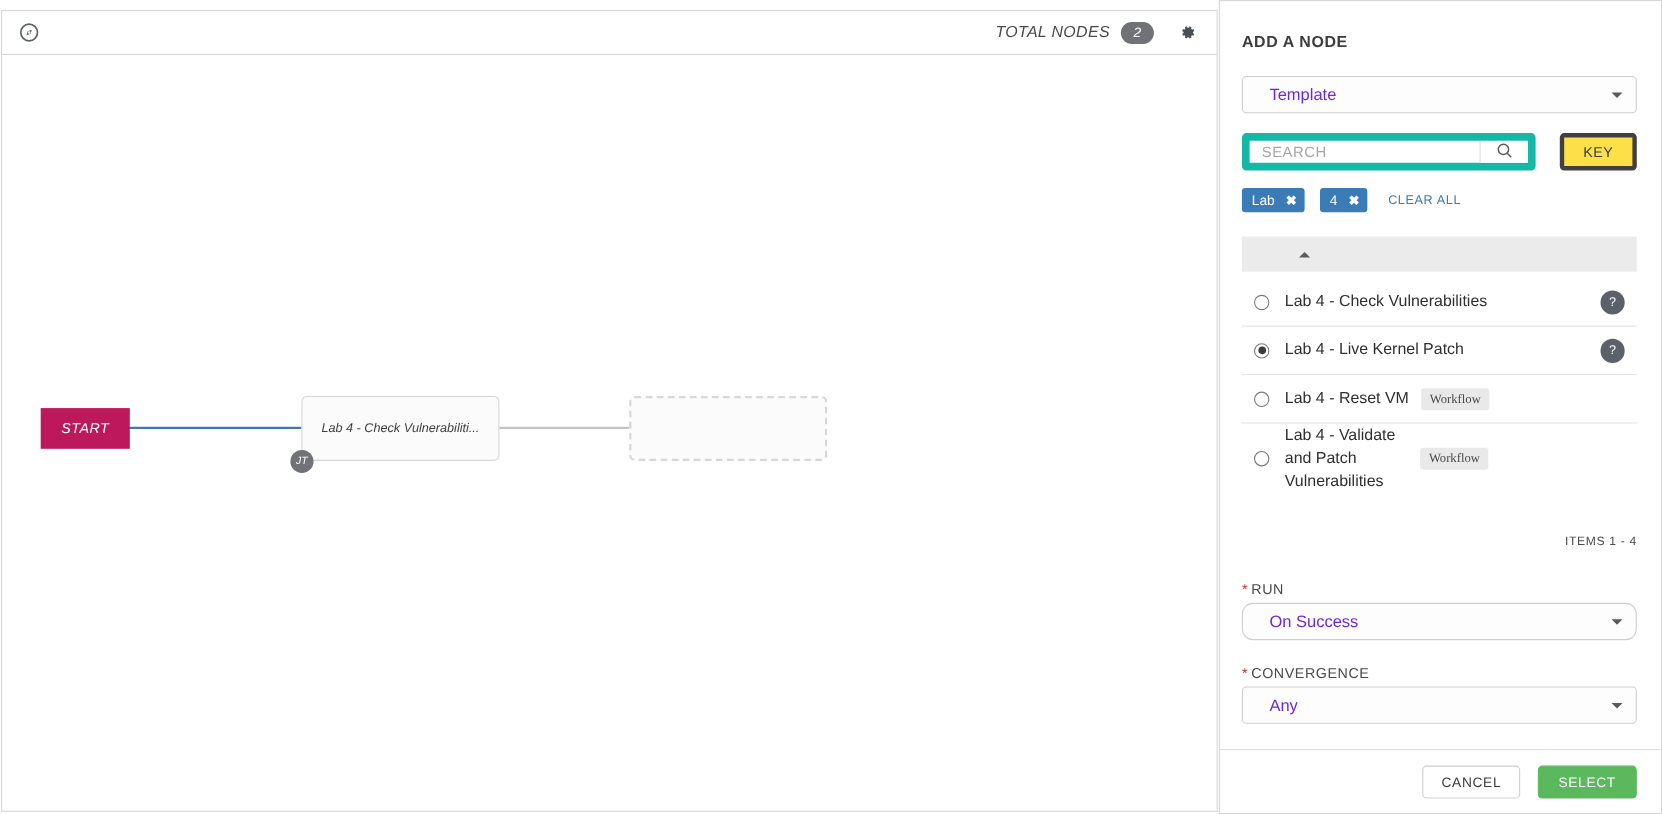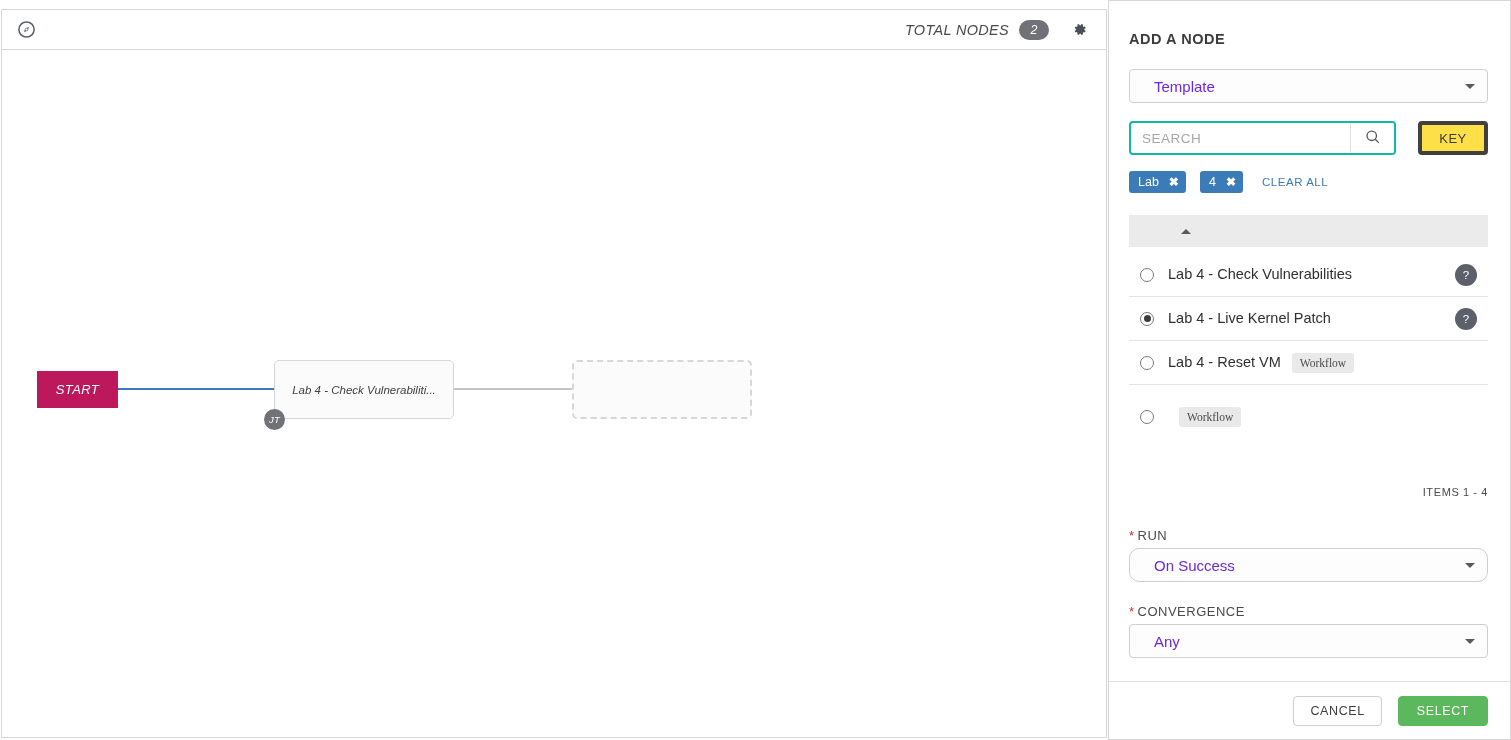--- a/index.html
+++ b/index.html
@@ -193,21 +193,21 @@
     left: 20px; top: 68px;
     width: 359px;
   }
 
   .search-wrap {
     position: absolute;
     left: 20px; top: 120px;
     width: 267px;
     height: 34px;
     display: flex;
-    border: 2px solid #14b8a6;
+    border: 7px solid #14b8a6;
     border-radius: 4px;
     background: #ffffff;
     overflow: hidden;
   }
   .search-input {
     flex: 1;
     border: none;
     outline: none;
     padding: 0 11px;
     font-size: 13.5px;
@@ -508,20 +508,21 @@
       </div>
 
       <div class="list-item">
         <span class="radio"></span>
         <span class="item-label wide">Lab 4 - Reset VM</span>
         <span class="wf-badge">Workflow</span>
       </div>
 
       <div class="list-item" style="min-height:64px;border-bottom:none;">
         <span class="radio"></span>
+        <span class="item-label">Lab 4 - Validate and Patch Vulnerabilities</span>
         <span class="wf-badge">Workflow</span>
       </div>
     </div>
 
     <div class="items-count">ITEMS  1 - 4</div>
 
     <div id="run-label" class="field-label">
       <span class="req-star">*</span><span>RUN</span>
     </div>
     <div id="run-select" class="select-box">

